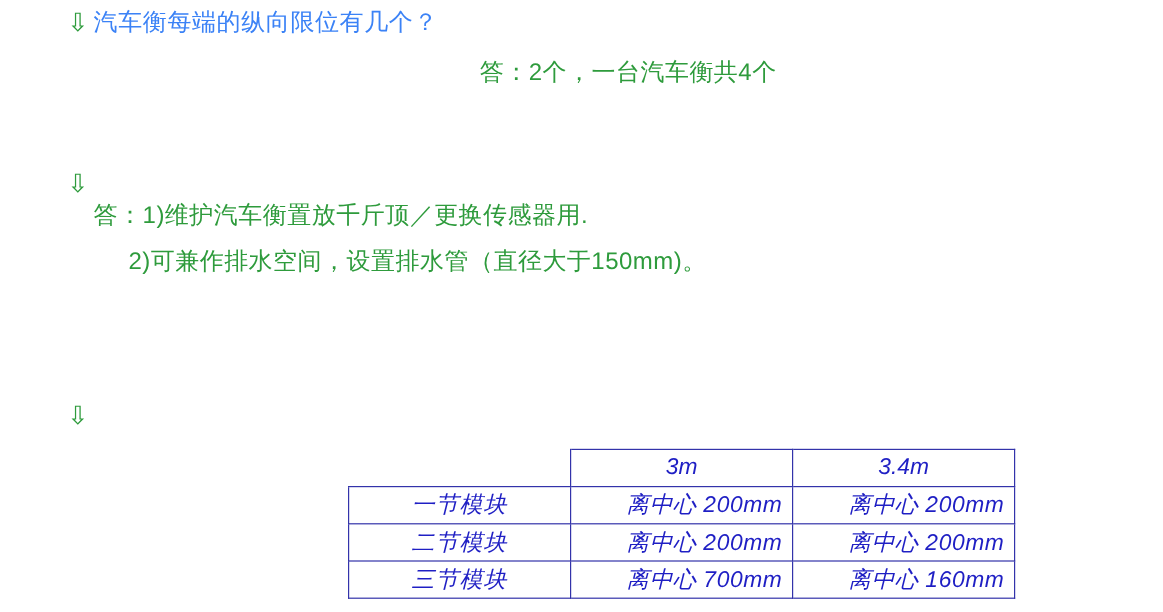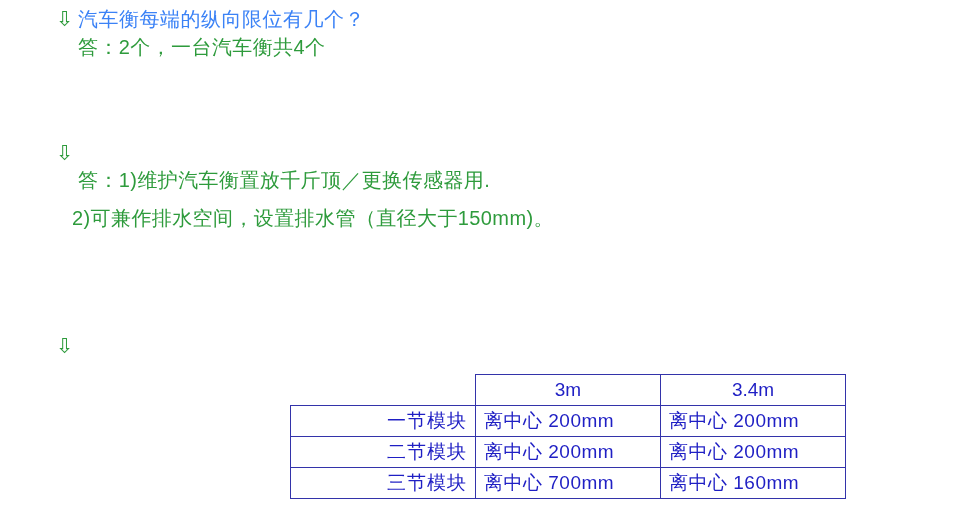--- a/index.html
+++ b/index.html
@@ -53,70 +53,71 @@
 
   .a-line {
     color: #2E9B3C;
     font-size: 20px;
     line-height: 28px;
     letter-spacing: 0.4px;
     padding-left: 78px;
     font-weight: 500;
   }
   .a-line.indent2 {
-    padding-left: 72px;
+    padding-left: 107px;
   }
 
   
   .tbl-wrap {
     position: absolute;
     left: 290px;
     top: 374px;
   }
   table.spec {
     border-collapse: collapse;
     table-layout: fixed;
   }
   table.spec td, table.spec th {
     border: 1px solid #3333aa;
     height: 30px;
     padding: 0 8px;
     font-size: 19px;
     font-weight: 500;
     color: #1F1FC4;
     font-family: "Liberation Sans", "DejaVu Sans", sans-serif;
+    font-style: italic;
   }
   table.spec th {
     text-align: center;
     font-weight: 500;
   }
   .col-label { width: 168px; }
   .col-v { width: 168px; }
   td.label {
-    text-align: right;
+    text-align: center;
     letter-spacing: 1px;
     margin-top: 20px;
   }
   td.val {
-    text-align: left;
+    text-align: right;
     letter-spacing: 0.5px;
   }
   .corner { border-top: 1px solid #ffffff !important; border-left: 1px solid #ffffff !important; }
 </style>
 </head>
 <body>
 
 <div class="slide">
 
   <div class="qa-block" style="top:6px;">
     <div class="q-line">
       <span class="bullet">⇩</span>
       <span class="q-text">汽车衡每端的纵向限位有几个？</span>
     </div>
-    <div class="a-line" style="">答：2个，一台汽车衡共4个</div>
+    <div class="a-line" style="margin-top:14px;text-align:center;">答：2个，一台汽车衡共4个</div>
   </div>
 
   <div class="qa-block" style="top:140px;">
     <div class="q-line">
       <span class="bullet">⇩</span>
     </div>
     <div class="a-line" style="">答：1)维护汽车衡置放千斤顶／更换传感器用.</div>
     <div class="a-line indent2" style="margin-top:10px;">2)可兼作排水空间，设置排水管（直径大于150mm)。</div>
   </div>
 

